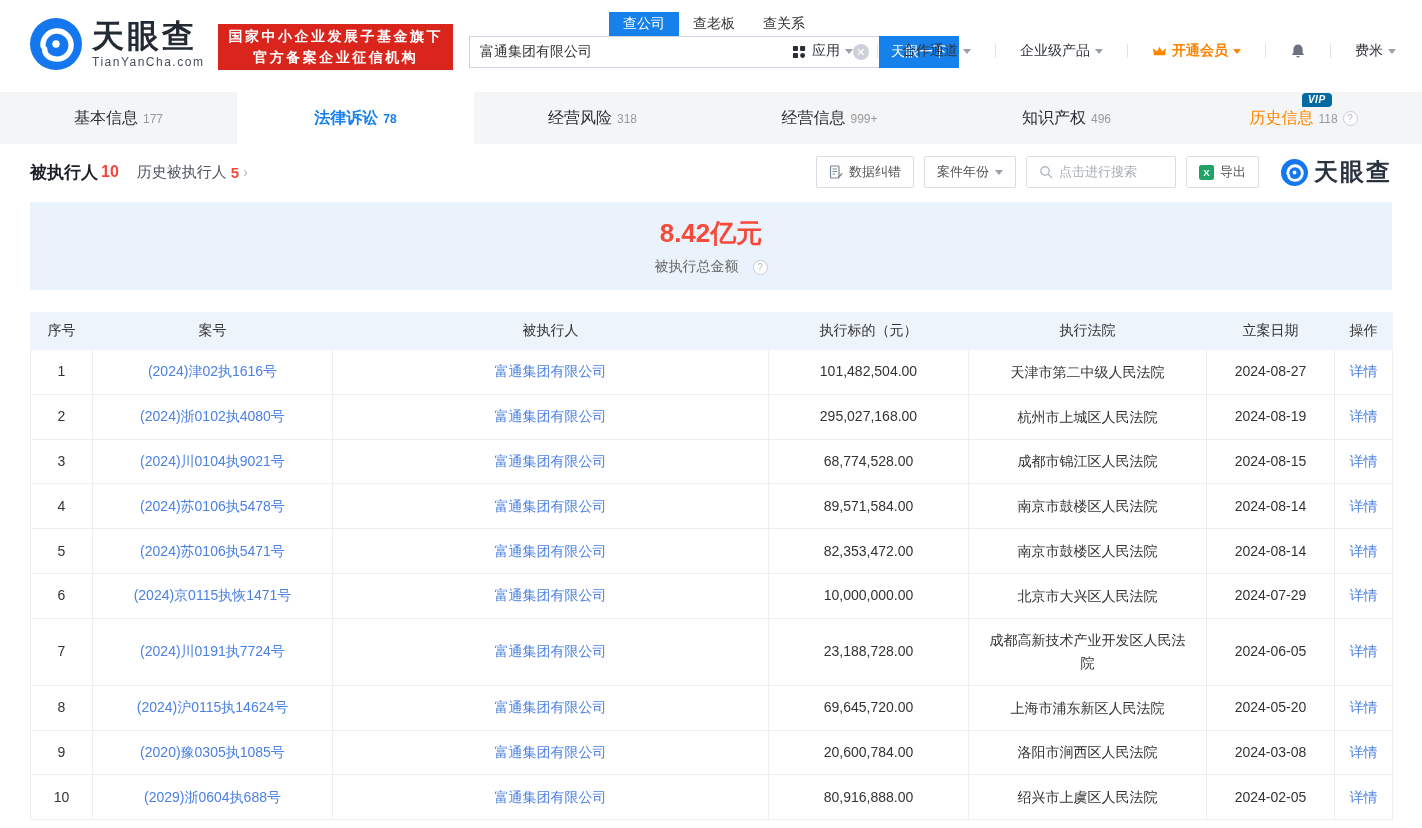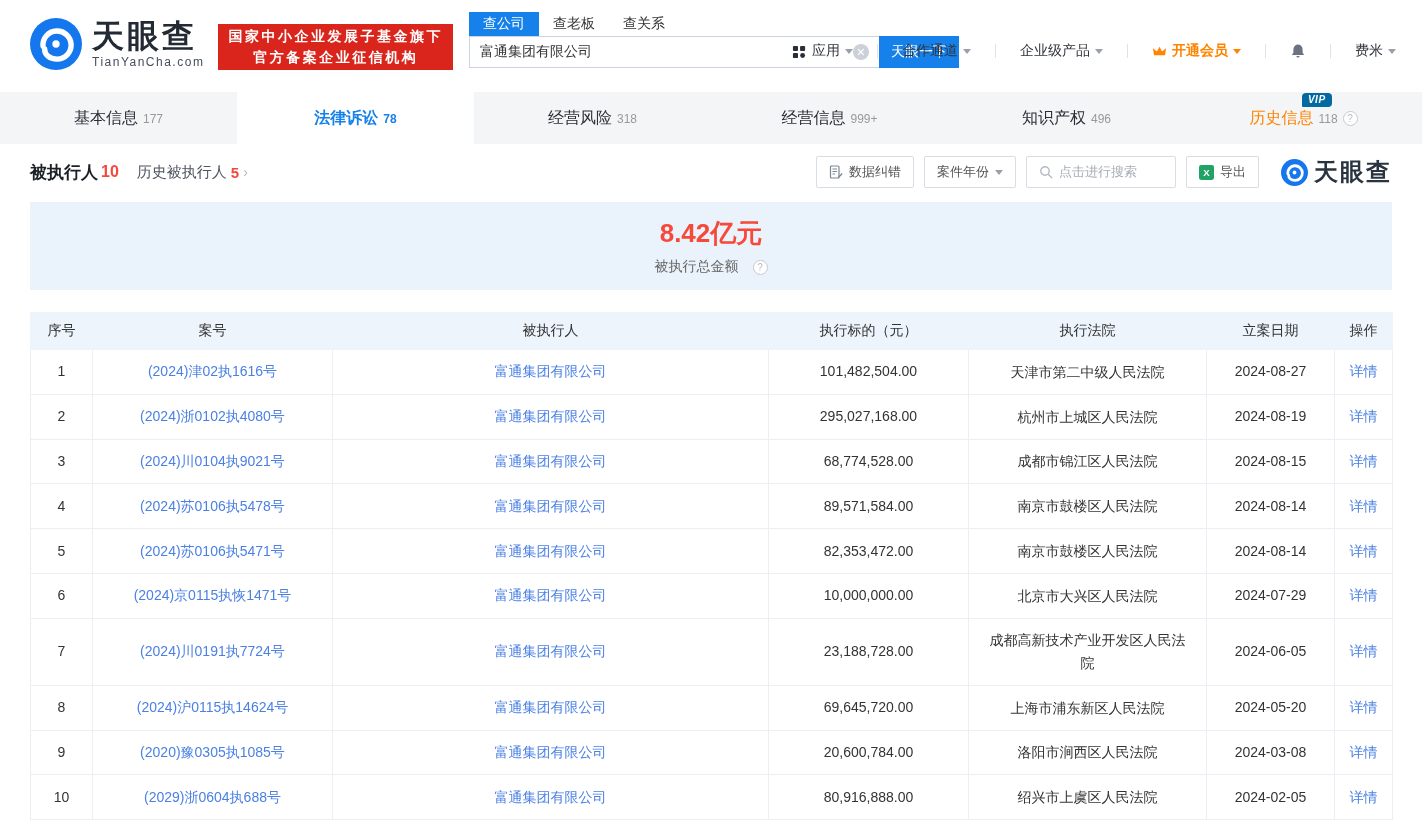--- a/index.html
+++ b/index.html
@@ -8,21 +8,21 @@
 
   
   .site-header { position:relative; height:92px; background:#fff; display:flex; align-items:flex-start; padding-left:30px; }
   .brand { display:flex; align-items:center; gap:10px; margin-top:18px; cursor:pointer; }
   .brand-icon { width:52px; height:52px; }
   .brand-name { font-size:32px; font-weight:bold; color:#242a34; letter-spacing:3px; line-height:34px; }
   .brand-domain { font-size:12px; color:#3e4document65; color:#454d5c; letter-spacing:1.5px; margin-top:2px; }
   .cert-badge { margin:24px 0 0 14px; background:#da251c; color:#fff; font-size:14px; font-weight:bold;
     padding:2px 10px; line-height:21px; letter-spacing:2.5px; text-align:center; }
   .search-area { margin:12px 0 0 16px; }
-  .search-tabs { display:flex; font-size:14px; }
+  .search-tabs { display:flex; font-size:14px;justify-content:center; }
   .search-tab { padding:3px 14px; cursor:pointer; color:#333; }
   .search-tab.active { background:#1680eb; color:#fff; }
   .search-row { display:flex; }
   .search-input-wrap { position:relative; }
   .search-input { width:410px; height:32px; border:1px solid #ccd4df; border-right:none; padding:0 34px 0 10px;
     font-size:14px; color:#333; outline:none; font-family:inherit; }
   .clear-icon { position:absolute; right:10px; top:8px; width:16px; height:16px; border-radius:50%;
     background:#ccd1d9; color:#fff; font-size:11px; line-height:16px; text-align:center; cursor:pointer; }
   .search-btn { width:80px; height:32px; background:#1680eb; color:#fff; border:none; font-size:14px;
     cursor:pointer; font-family:inherit; }

